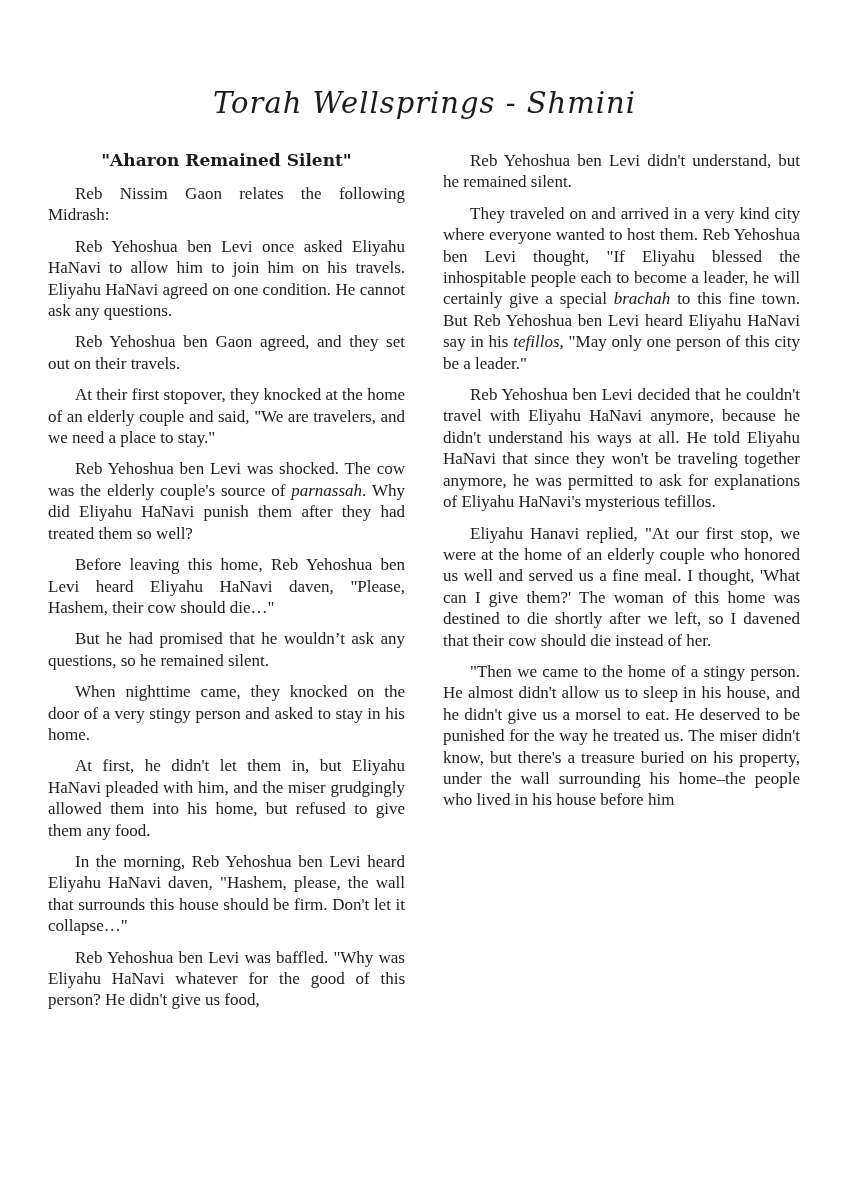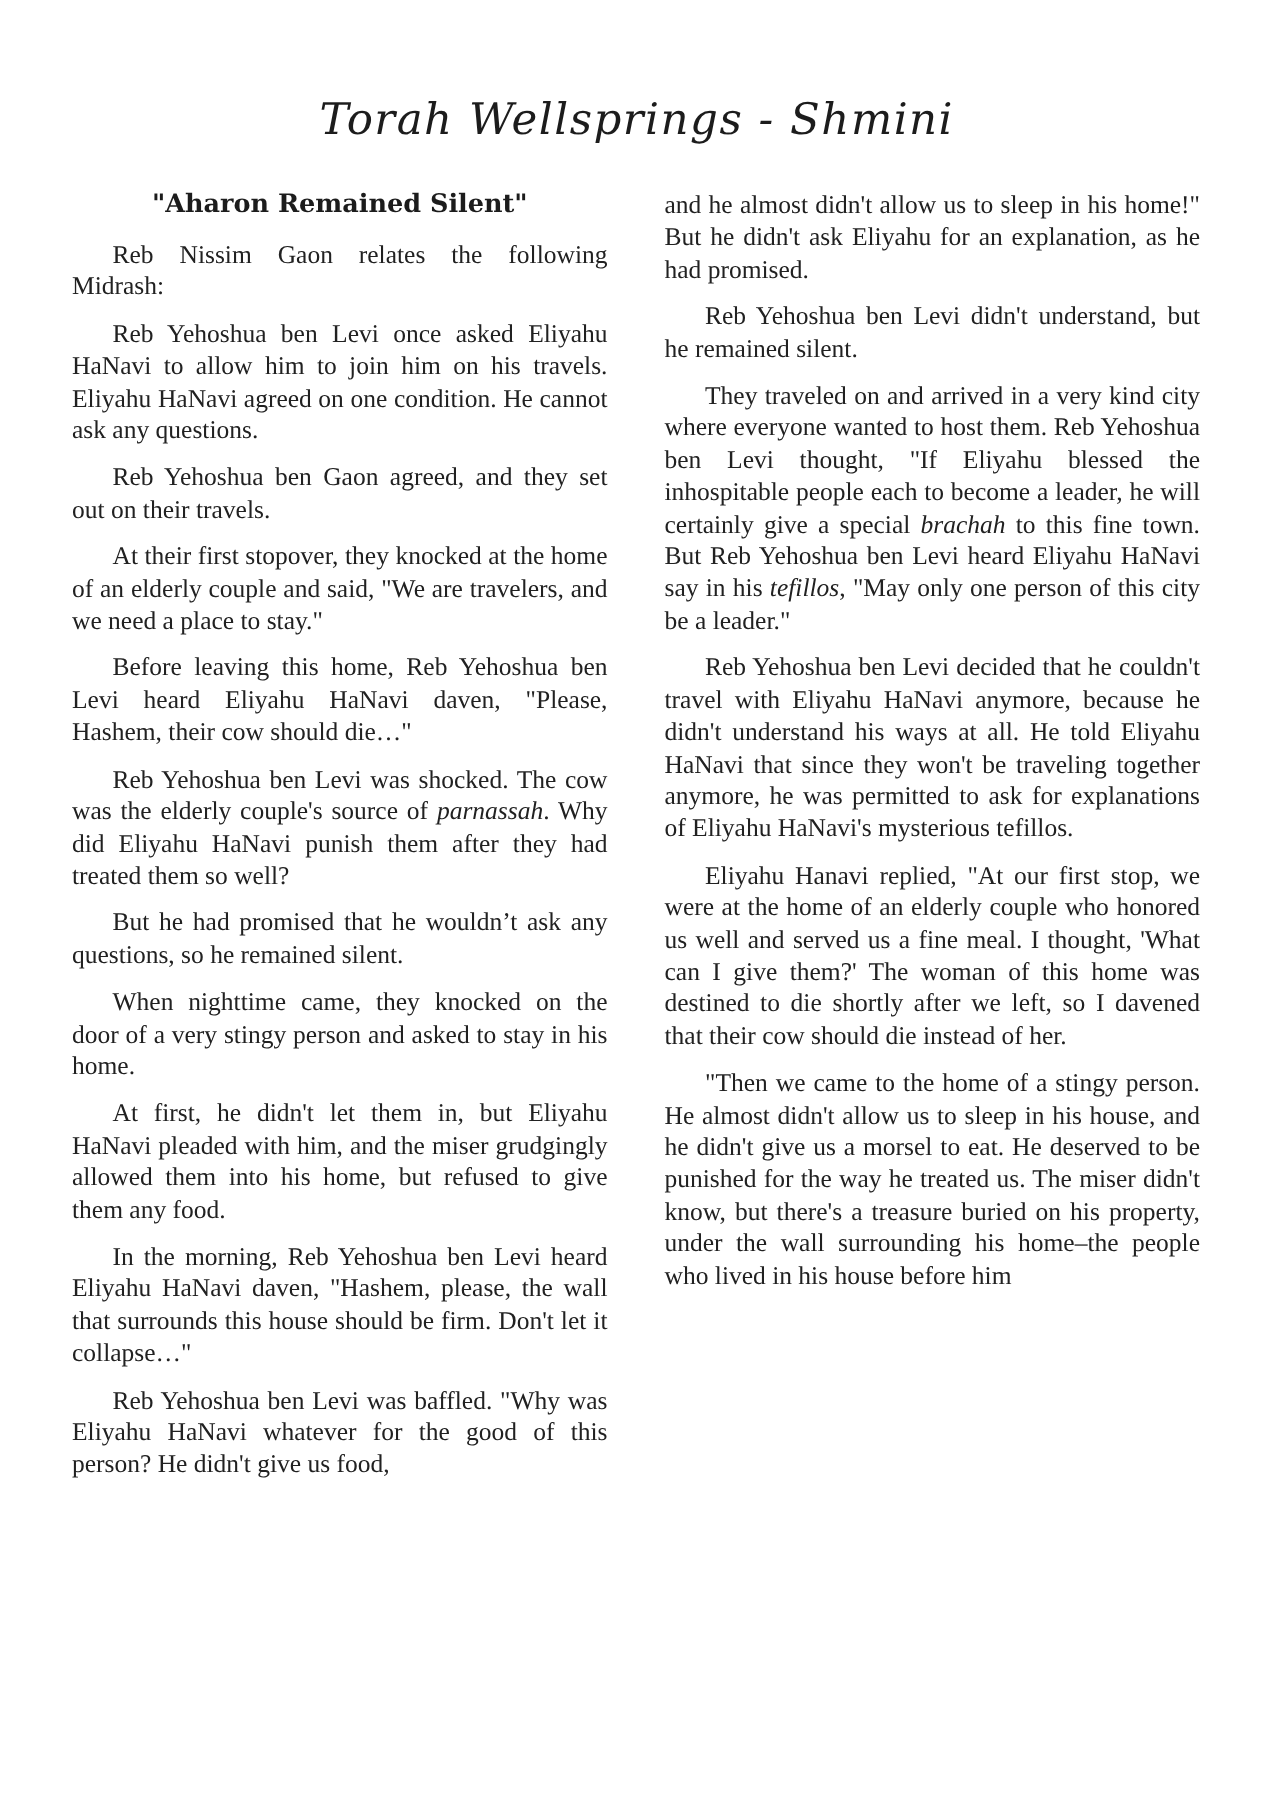--- a/index.html
+++ b/index.html
@@ -15,21 +15,21 @@
     color: #212121;
   }
   .page {
     position: relative;
     width: 849px;
     height: 1200px;
     background: #ffffff;
   }
   .title {
     margin: 0;
-    padding-top: 62px;
+    padding-top: 86px;
     text-align: center;
     font-family: "DejaVu Serif", serif;
     font-style: italic;
     font-weight: normal;
     font-size: 29px;
     letter-spacing: 1px;
     color: #1c1c1c;
   }
   .columns {
     display: flex;
@@ -69,32 +69,31 @@
 <div class="page">
   <h1 class="title">Torah Wellsprings - Shmini</h1>
   <div class="columns">
     <div class="col">
       <h2 class="heading">"Aharon Remained Silent"</h2>
       <div>
           <p class="para"><span>Reb Nissim Gaon relates the following Midrash:</span></p>
           <p class="para"><span>Reb Yehoshua ben Levi once asked Eliyahu HaNavi to allow him to join him on his travels. Eliyahu HaNavi agreed on one condition. He cannot ask any questions.</span></p>
           <p class="para"><span>Reb Yehoshua ben Gaon agreed, and they set out on their travels.</span></p>
           <p class="para"><span>At their first stopover, they knocked at the home of an elderly couple and said, "We are travelers, and we need a place to stay."</span></p>
+          <p class="para"><span>Reb Yehoshua ben Levi was shocked. The cow was the elderly couple's source of </span><em>parnassah</em><span>. Why did Eliyahu HaNavi punish them after they had treated them so well?</span></p>
           <p class="para"><span>Before leaving this home, Reb Yehoshua ben Levi heard Eliyahu HaNavi daven, "Please, Hashem, their cow should die…"</span></p>
-          <p class="para"><span>Reb Yehoshua ben Levi was shocked. The cow was the elderly couple's source of </span><em>parnassah</em><span>. Why did Eliyahu HaNavi punish them after they had treated them so well?</span></p>
           <p class="para"><span>But he had promised that he wouldn’t ask any questions, so he remained silent.</span></p>
           <p class="para"><span>When nighttime came, they knocked on the door of a very stingy person and asked to stay in his home.</span></p>
           <p class="para"><span>At first, he didn't let them in, but Eliyahu HaNavi pleaded with him, and the miser grudgingly allowed them into his home, but refused to give them any food.</span></p>
           <p class="para"><span>In the morning, Reb Yehoshua ben Levi heard Eliyahu HaNavi daven, "Hashem, please, the wall that surrounds this house should be firm. Don't let it collapse…"</span></p>
           <p class="para"><span>Reb Yehoshua ben Levi was baffled. "Why was Eliyahu HaNavi whatever for the good of this person? He didn't give us food,</span></p>
         </div>
     </div>
     <div class="col">
       <div>
-          <p class="para no-indent"><span>and he almost didn't allow us to sleep in his home!" But he didn't ask Eliyahu for an explanation, as he had promised.</span></p>
           <p class="para"><span>Reb Yehoshua ben Levi didn't understand, but he remained silent.</span></p>
           <p class="para"><span>They traveled on and arrived in a very kind city where everyone wanted to host them. Reb Yehoshua ben Levi thought, "If Eliyahu blessed the inhospitable people each to become a leader, he will certainly give a special </span><em>brachah</em><span> to this fine town. But Reb Yehoshua ben Levi heard Eliyahu HaNavi say in his </span><em>tefillos</em><span>, "May only one person of this city be a leader."</span></p>
           <p class="para"><span>Reb Yehoshua ben Levi decided that he couldn't travel with Eliyahu HaNavi anymore, because he didn't understand his ways at all. He told Eliyahu HaNavi that since they won't be traveling together anymore, he was permitted to ask for explanations of Eliyahu HaNavi's mysterious tefillos.</span></p>
           <p class="para"><span>Eliyahu Hanavi replied, "At our first stop, we were at the home of an elderly couple who honored us well and served us a fine meal. I thought, 'What can I give them?' The woman of this home was destined to die shortly after we left, so I davened that their cow should die instead of her.</span></p>
           <p class="para"><span>"Then we came to the home of a stingy person. He almost didn't allow us to sleep in his house, and he didn't give us a morsel to eat. He deserved to be punished for the way he treated us. The miser didn't know, but there's a treasure buried on his property, under the wall surrounding his home–the people who lived in his house before him</span></p>
         </div>
     </div>
   </div>
 </div>
 

